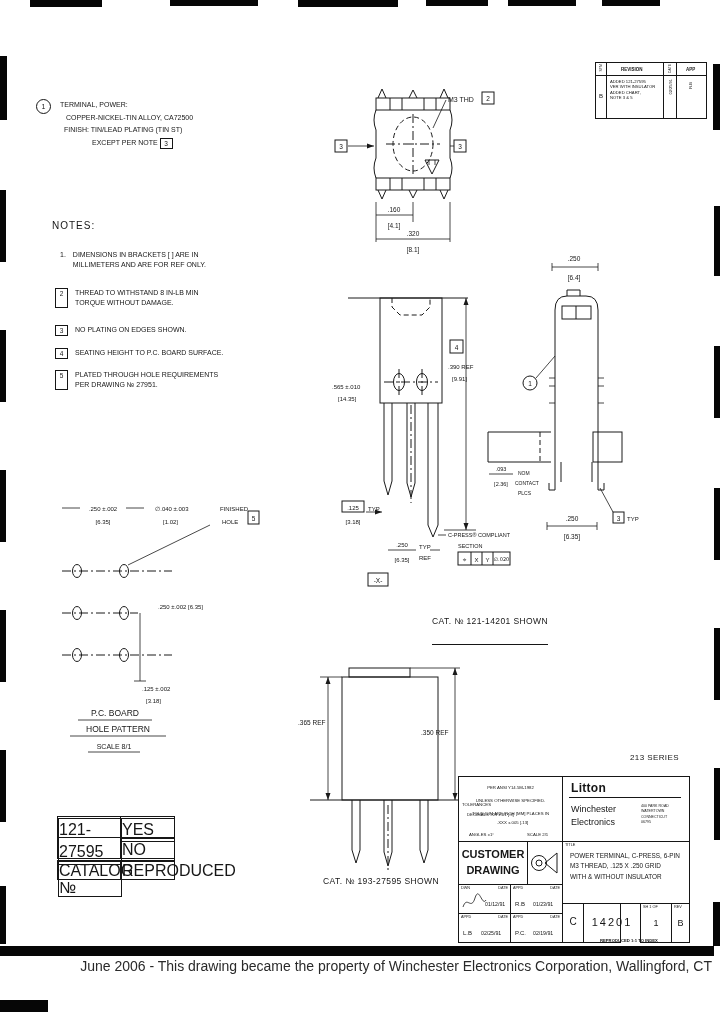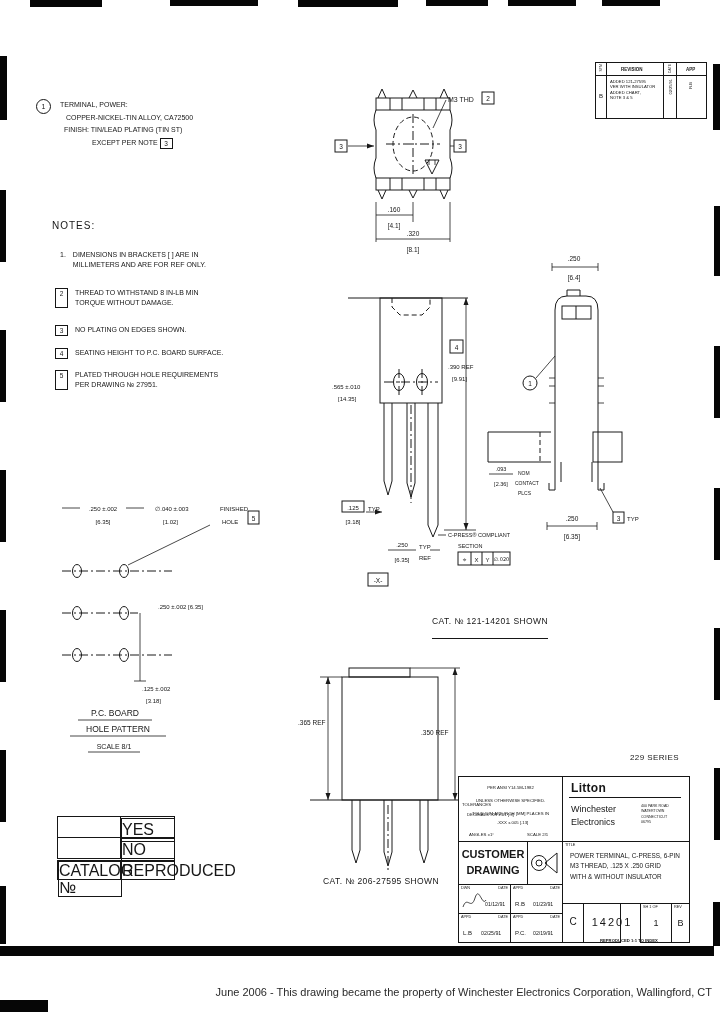--- a/index.html
+++ b/index.html
@@ -292,21 +292,21 @@
     <text class="t5" x="33" y="245">PLCS</text>
     <g>
       <rect class="ln" x="128" y="262" width="11" height="11"></rect>
       <text class="t65" x="133.5" y="270.5" text-anchor="middle">3</text>
       <text class="t6" x="142" y="271">TYP</text>
     </g>
     <text class="t65" x="87" y="271" text-anchor="middle">.250</text>
     <text class="t65" x="87" y="289" text-anchor="middle">[6.35]</text>
   </svg>
 
-  <div class="tx nowrap" style="left:432px;top:616px;font-size:8.5px;letter-spacing:.4px;border-bottom:1px solid #161616;padding-bottom:10px">CAT. № 121-14201 SHOWN</div>
+  <div class="tx nowrap" style="left:432px;top:616px;font-size:8.5px;letter-spacing:.4px;border-bottom:1px solid #161616;padding-bottom:16px">CAT. № 121-14201 SHOWN</div>
 
   <svg style="left:50px;top:495px" width="215" height="270" viewBox="0 0 215 270">
     <g>
       <line class="ln thin" x1="12" y1="13" x2="30" y2="13"></line>
       <line class="ln thin" x1="76" y1="13" x2="94" y2="13"></line>
       <line class="ln thin" x1="160" y1="30" x2="78" y2="70"></line>
       <ellipse class="ln" cx="27" cy="76" rx="4.5" ry="6.5"></ellipse>
         <ellipse class="ln" cx="74" cy="76" rx="4.5" ry="6.5"></ellipse>
       <ellipse class="ln" cx="27" cy="118" rx="4.5" ry="6.5"></ellipse>
         <ellipse class="ln" cx="74" cy="118" rx="4.5" ry="6.5"></ellipse>
@@ -360,37 +360,38 @@
       <polygon fill="#1a1a1a" points="48,145 45.5,138 50.5,138"></polygon>
       <line class="ln thin" x1="130" y1="13" x2="180" y2="13"></line>
       <line class="ln thin" x1="175" y1="13" x2="175" y2="145"></line>
       <polygon fill="#1a1a1a" points="175,13 172.5,20 177.5,20"></polygon>
       <polygon fill="#1a1a1a" points="175,145 172.5,138 177.5,138"></polygon>
     </g>
     <text class="t65" x="18" y="70">.365 REF</text>
     <text class="t65" x="141" y="80">.350 REF</text>
   </svg>
 
-  <div class="tx nowrap" style="left:323px;top:876px;font-size:8.5px;letter-spacing:.4px">CAT. № 206-27595 SHOWN</div>
+  <div class="tx nowrap" style="left:323px;top:876px;font-size:8.5px;letter-spacing:.4px">CAT. № 193-27595 SHOWN</div>
 
   <div style="position:absolute;left:57px;top:816px;width:118px;height:62px;">
     <div style="position:absolute;left:0;top:0;width:116px;height:41px;border:1px solid #161616">
       <div style="position:absolute;left:0;top:20px;width:116px;border-top:1px solid #161616"></div>
       <div style="position:absolute;left:62px;top:0;height:41px;border-left:1px solid #161616"></div>
+      <div class="tx vt c" style="left:0;top:1px;width:62px">121-27595</div>
       <div class="tx vt c" style="left:63px;top:1px;width:52px">YES</div>
       <div class="tx vt c" style="left:63px;top:21px;width:52px">NO</div>
     </div>
     <div style="position:absolute;left:0;top:44px;width:116px;height:18px;border:1px solid #161616">
       <div style="position:absolute;left:62px;top:0;height:18px;border-left:1px solid #161616"></div>
       <div class="tx vt c" style="left:0;top:0;width:62px;line-height:17px">CATALOG №</div>
       <div class="tx vt c" style="left:63px;top:0;width:52px;line-height:17px">REPRODUCED</div>
     </div>
   </div>
 
-  <div class="tx nowrap" style="left:630px;top:752px;font-size:8px;letter-spacing:.4px">229 SERIES</div>
+  <div class="tx nowrap" style="left:630px;top:752px;font-size:8px;letter-spacing:.4px">213 SERIES</div>
 
   <div style="position:absolute;left:458px;top:776px;width:232px;height:167px;">
 
     <div class="tb-cell" style="left:0;top:0;width:105px;height:66px">
       <div class="tx" style="left:0;top:2px;width:103px;text-align:center;font-size:4.3px;line-height:1.5">
         <span>PER ANSI Y14.5M-1982</span><br>
         <span>UNLESS OTHERWISE SPECIFIED.</span><br>
         <span>TOL'D DIM ARE INCH [MM] PLACES IN</span>
       </div>
       <div class="tx" style="left:3px;top:25px;font-size:4.3px">TOLERANCES</div>
@@ -468,15 +469,15 @@
       <div class="tx" style="left:0;top:13px;width:30px;text-align:center;font-size:9px">1</div>
     </div>
     <div class="tb-cell" style="left:213px;top:127px;width:19px;height:40px">
       <div class="lbl" style="left:2px;top:2px">REV</div>
       <div class="tx" style="left:0;top:13px;width:17px;text-align:center;font-size:9px">B</div>
     </div>
   </div>
 
   <div class="tx nowrap" style="left:600px;top:938px;font-size:4.2px;font-weight:bold">REPRODUCED 1:1 TO INDEX</div>
 
-  <div class="tx nowrap" style="right:8px;top:985px;font-size:11px;color:#2a2a2a">June 2006 - This drawing became the property of Winchester Electronics Corporation, Wallingford, CT</div>
+  <div class="tx nowrap" style="right:8px;top:957px;font-size:14px;color:#2a2a2a">June 2006 - This drawing became the property of Winchester Electronics Corporation, Wallingford, CT</div>
 
 </div>
 
 </body></html>

